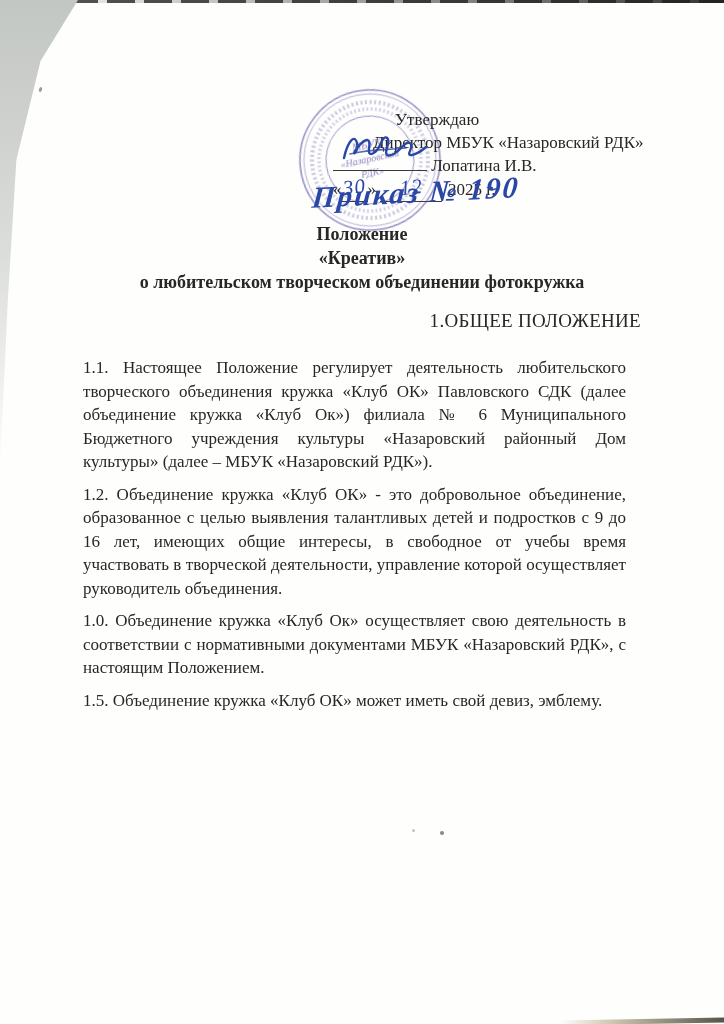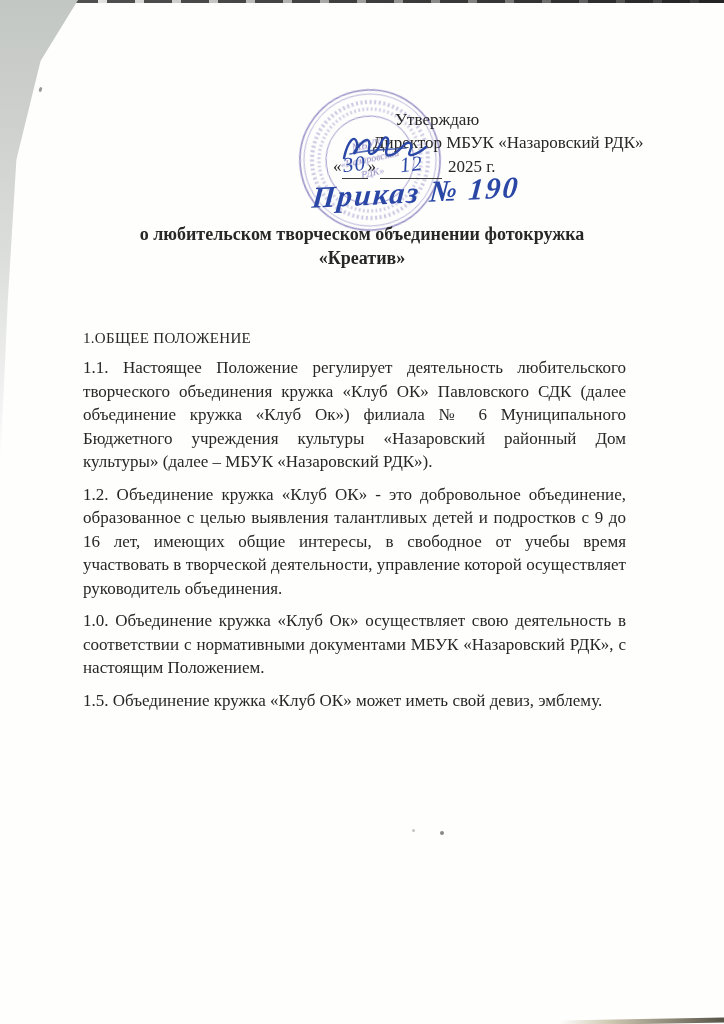--- a/index.html
+++ b/index.html
@@ -68,21 +68,21 @@
     font-style:italic;color:#2b47a6;font-weight:bold;
   }
 
   
   .title-block{
     position:absolute;top:222px;left:83px;width:558px;
     text-align:center;font-weight:bold;font-size:18px;line-height:24px;
   }
   .section-heading{
     position:absolute;top:310px;left:83px;width:558px;
-    text-align:left;font-size:15px;letter-spacing:.3px;margin-top:20px;
+    text-align:right;font-size:19px;letter-spacing:.3px;
   }
   .body-text{
     position:absolute;top:356px;left:83px;width:558px;
   }
   .body-text p{
     margin:0 15px 9px 0;
     font-size:17px;line-height:23.5px;
     text-align:justify;
   }
 </style>
@@ -109,35 +109,40 @@
     <g transform="rotate(-4 76 76)">
       <text x="76" y="64" font-size="11">МБУК</text>
       <text x="76" y="78" font-size="10">«Назаровский</text>
       <text x="76" y="92" font-size="10">РДК»</text>
     </g>
   </svg>
 
   <div class="approval">
     <div class="row1">Утверждаю</div>
     <div class="row2">Директор МБУК «Назаровский РДК»</div>
+    <div class="row3">
+      <span class="blank sig"></span>
+      <span>Лопатина И.В.</span>
+    </div>
     <div class="row4">
       <span>«</span><span class="blank day"><span class="hand digit">30</span></span><span>»</span><span class="blank month"><span class="hand digit">12</span></span><span>2025 г.</span>
     </div>
   </div>
 
   <svg class="sig-svg" width="96" height="40" viewBox="0 0 96 40">
     <path d="M8 30 C12 12, 19 6, 21 15 C23 25, 13 30, 22 19 C30 9, 35 10, 33 20 C31 30, 40 27, 45 15 C48 6, 55 8, 51 20 C47 32, 58 28, 66 19 C72 12, 78 14, 74 23 C70 31, 82 26, 90 19" fill="none" stroke="#2b47a6" stroke-width="2.4" stroke-linecap="round"></path>
     <path d="M14 26 C34 21, 52 22, 70 20" fill="none" stroke="#2b47a6" stroke-width="1.6" stroke-linecap="round" opacity=".8"></path>
   </svg>
 
   <div class="order-note">Приказ № 190</div>
 
   <div class="title-block">
+    <div>Положение</div>
+    <div>«Креатив»</div>
     <div>о любительском творческом объединении фотокружка</div>
-    <div>«Креатив»</div>
   </div>
 
   <div class="section-heading">1.ОБЩЕЕ ПОЛОЖЕНИЕ</div>
 
   <div class="body-text">
     <p>1.1. Настоящее Положение регулирует деятельность любительского творческого объединения кружка «Клуб ОК» Павловского СДК (далее объединение кружка «Клуб Ок») филиала № 6 Муниципального Бюджетного учреждения культуры «Назаровский районный Дом культуры» (далее – МБУК «Назаровский РДК»).</p>
     <p>1.2. Объединение кружка «Клуб ОК» - это добровольное объединение, образованное с целью выявления талантливых детей  и подростков с 9 до 16 лет, имеющих общие интересы, в свободное от учебы время участвовать в творческой деятельности, управление которой осуществляет руководитель объединения.</p>
     <p>1.0. Объединение кружка «Клуб Ок» осуществляет свою деятельность в соответствии с нормативными документами МБУК «Назаровский РДК», с настоящим Положением.</p>
     <p>1.5. Объединение кружка «Клуб ОК» может иметь свой девиз, эмблему.</p>
   </div>

